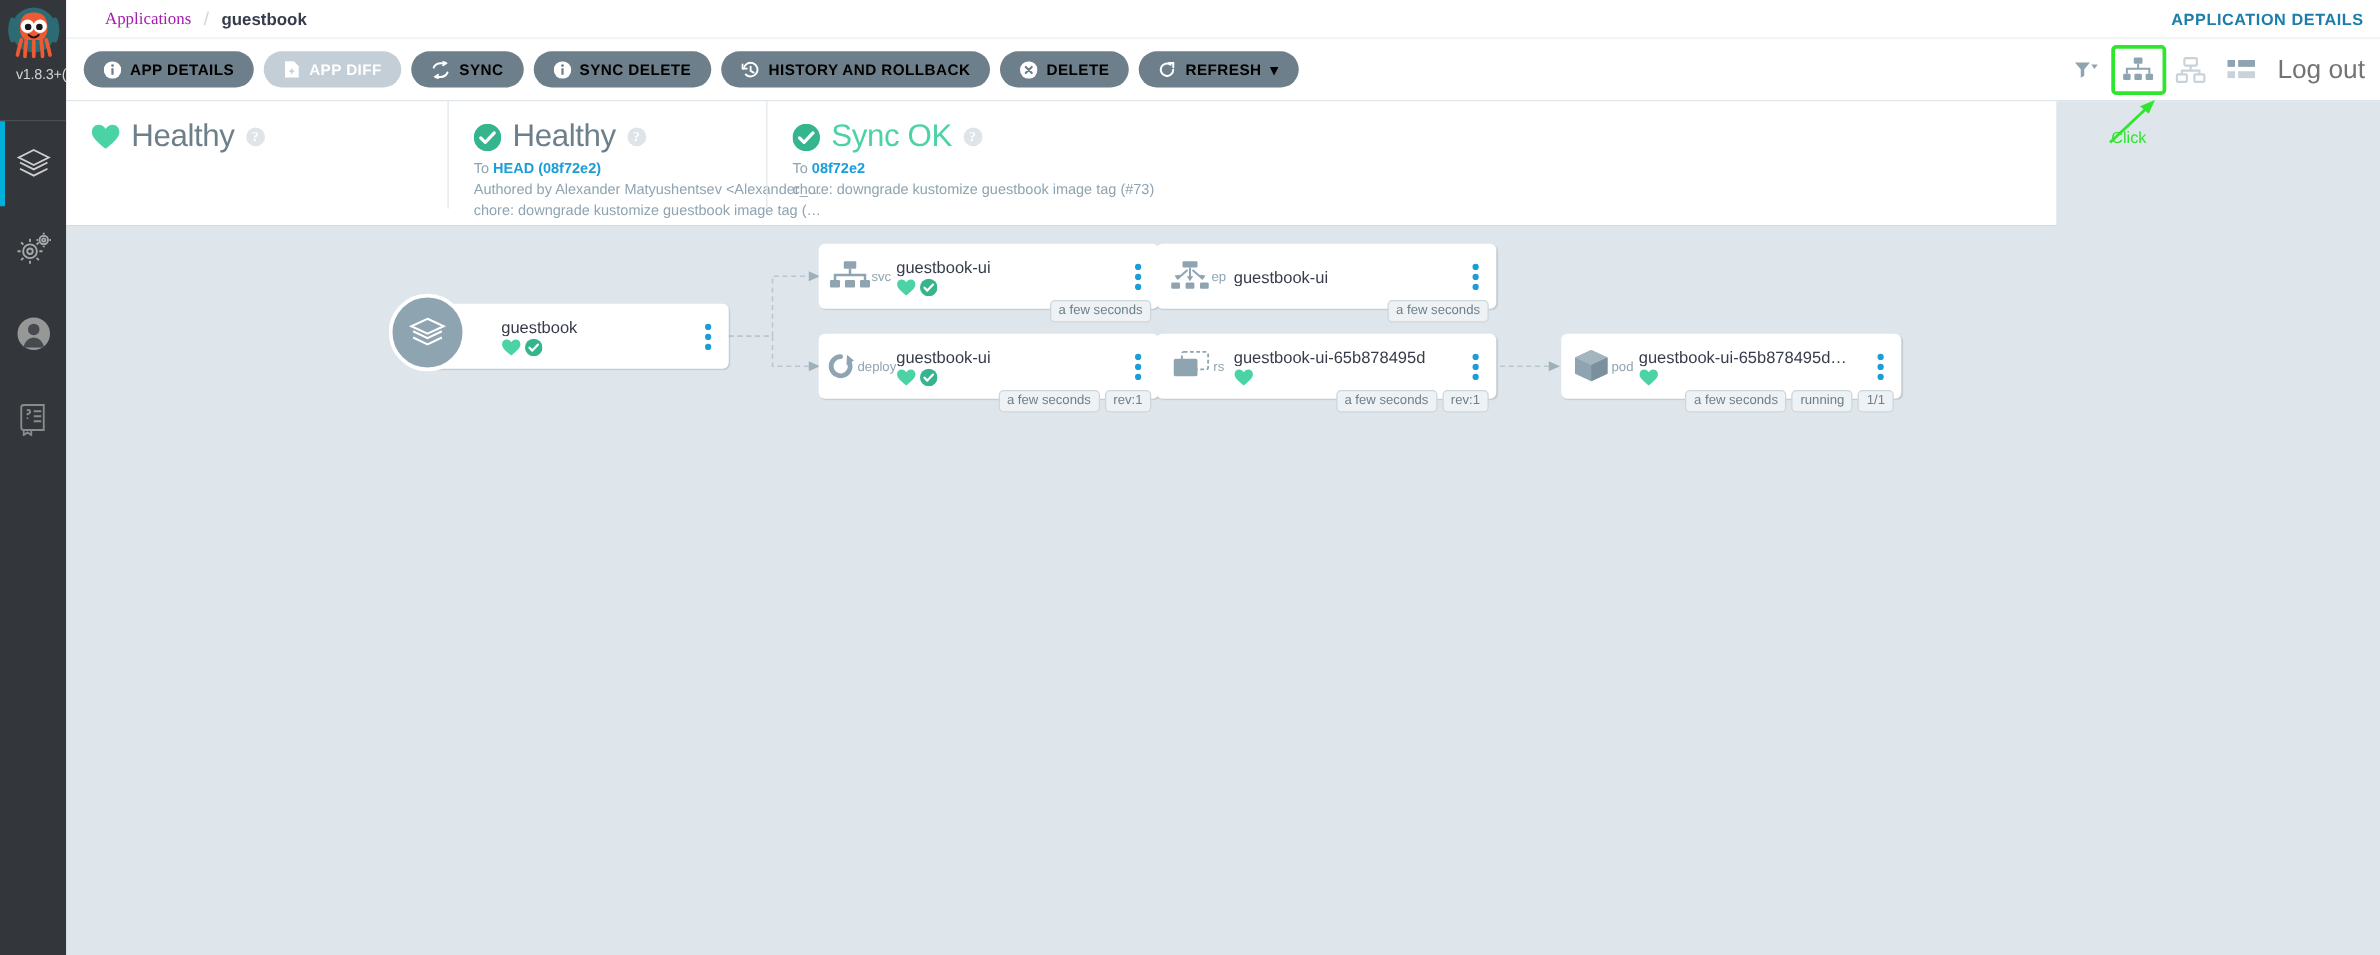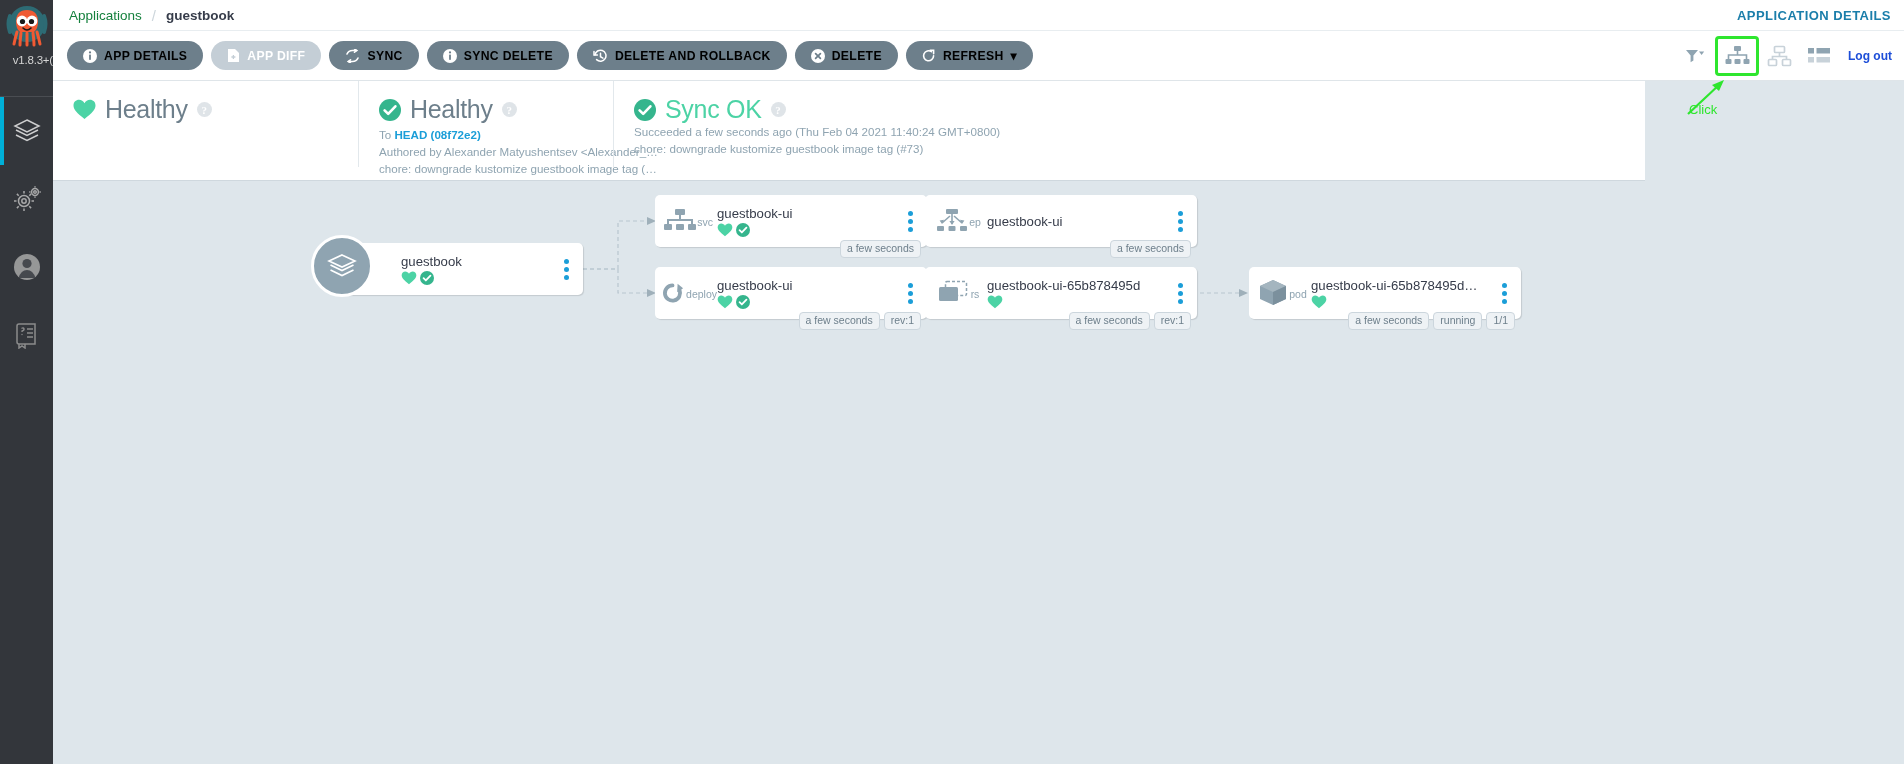--- a/index.html
+++ b/index.html
@@ -42,21 +42,21 @@
 
   
   .topbar {
     position: absolute; left: 53px; top: 0;
     width: 1851px; height: 31px;
     background: #fff;
     display: flex; align-items: center;
     border-bottom: 1px solid #e8edf0;
   }
   .crumb-link {
-    color: #15803d; font-size: 13.5px; margin-left: 16px; cursor: pointer;
+    color: #a21caf; font-size: 13.5px; margin-left: 31px; cursor: pointer; font-family: Liberation Serif, serif;
   }
   .crumb-sep { color: #cdd6dc; margin: 0 10px; font-size: 15px; }
   .crumb-cur { color: #363c4a; font-size: 13.5px; font-weight: bold; }
   .app-details-title {
     margin-left: auto; margin-right: 13px;
     color: #1b7eaa; font-size: 13px; font-weight: bold;
     letter-spacing: .45px;
   }
 
   
@@ -86,21 +86,21 @@
   .icon-btn {
     width: 40px; height: 34px;
     display: flex; align-items: center; justify-content: center;
     cursor: pointer; position: relative;
   }
   .icon-btn.highlight {
     border: 3px solid #2ee62e; border-radius: 4px;
     width: 44px; height: 40px;
   }
   .logout {
-    color: #1d4ed8; font-size: 12px; margin-left: 9px; cursor: pointer; font-weight: bold;
+    color: #737373; font-size: 21px; margin-left: 9px; cursor: pointer;
   }
 
   
   .statusbar {
     position: absolute; left: 53px; top: 81px;
     width: 1592px; height: 100px;
     background: #fff;
     display: flex; align-items: flex-start;
     border-bottom: 1px solid #cfd8de;
   }
@@ -302,21 +302,21 @@
   <button class="btn">
     <span class="bi">
       <svg width="15" height="14" viewBox="0 0 15 14">
           <g stroke="#fff" stroke-width="1.5" fill="none" stroke-linecap="round">
       <path d="M2 6 a5.5 5.5 0 1 1 1.6 4.6"></path>
             <path d="M1 2.5 v3.4 h3.4"></path>
             <path d="M7.5 4.3 v3.4 l2.4 1.4"></path>
           </g>
         </svg>
     </span>
-    <span>DELETE AND ROLLBACK</span>
+    <span>HISTORY AND ROLLBACK</span>
   </button>
 
   <button class="btn">
     <span class="bi">
       <svg width="14" height="14" viewBox="0 0 14 14">
           <circle cx="7" cy="7" r="7" fill="#fff"></circle>
       <path d="M4.6 4.6 l4.8 4.8 M9.4 4.6 l-4.8 4.8" stroke="#6d7f8b" stroke-width="1.7" stroke-linecap="round"></path>
         </svg>
     </span>
     <span>DELETE</span>
@@ -408,21 +408,23 @@
 
   <div class="st-pane bordered" style="width:620px">
     <div class="st-head">
       <svg width="22" height="22" viewBox="0 0 22 22">
         <circle cx="11" cy="11" r="11" fill="#35b58d"></circle>
         <path d="M5.6 11.3 l3.6 3.6 l7.2 -7.6" stroke="#fff" stroke-width="2.6" fill="none" stroke-linecap="round" stroke-linejoin="round"></path>
       </svg>
       <span class="st-title green">Sync OK</span>
       <span class="qmark">?</span>
     </div>
-    <div class="st-line">Succeeded a few seconds ago (Thu Feb 04 2021 11:40:24 GMT+0800)</div>
+    <div class="st-line" style="margin-top:3px">
+      <span>To </span><span class="rev2">08f72e2</span>
+    </div>
     <div class="st-line">chore: downgrade kustomize guestbook image tag (#73)</div>
   </div>
 </div>
 
 <div class="canvas">
   <div class="tree">
 
     <svg class="wires" width="1851" height="583">
       <g stroke="#b8c6cf" stroke-width="1.2" fill="none" stroke-dasharray="4,3">
         <path d="M530 88 L565 88 L565 40 L594 40"></path>

